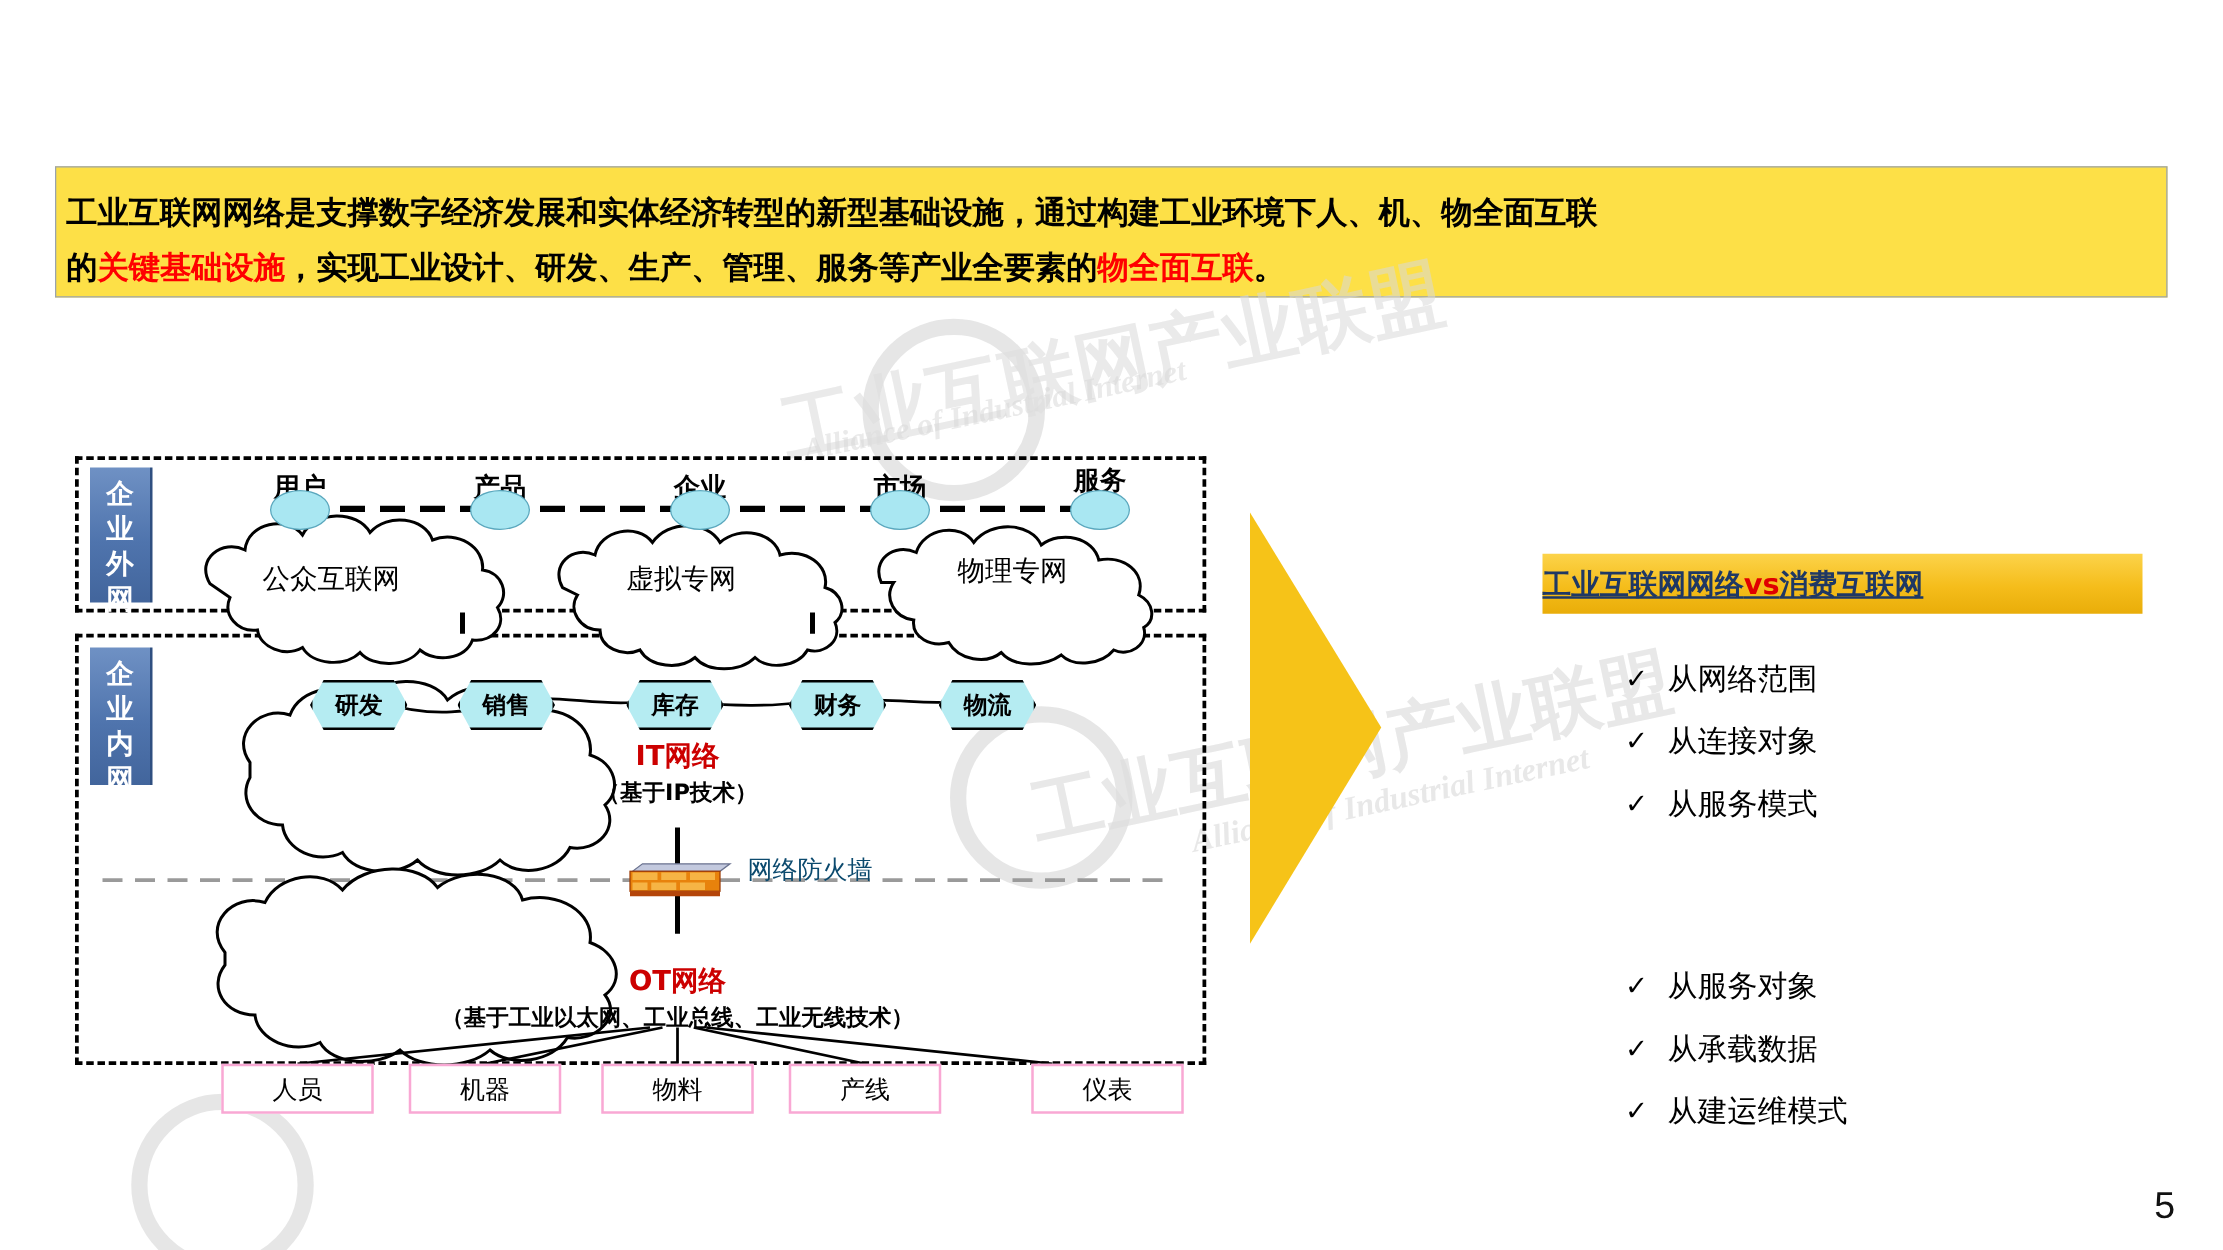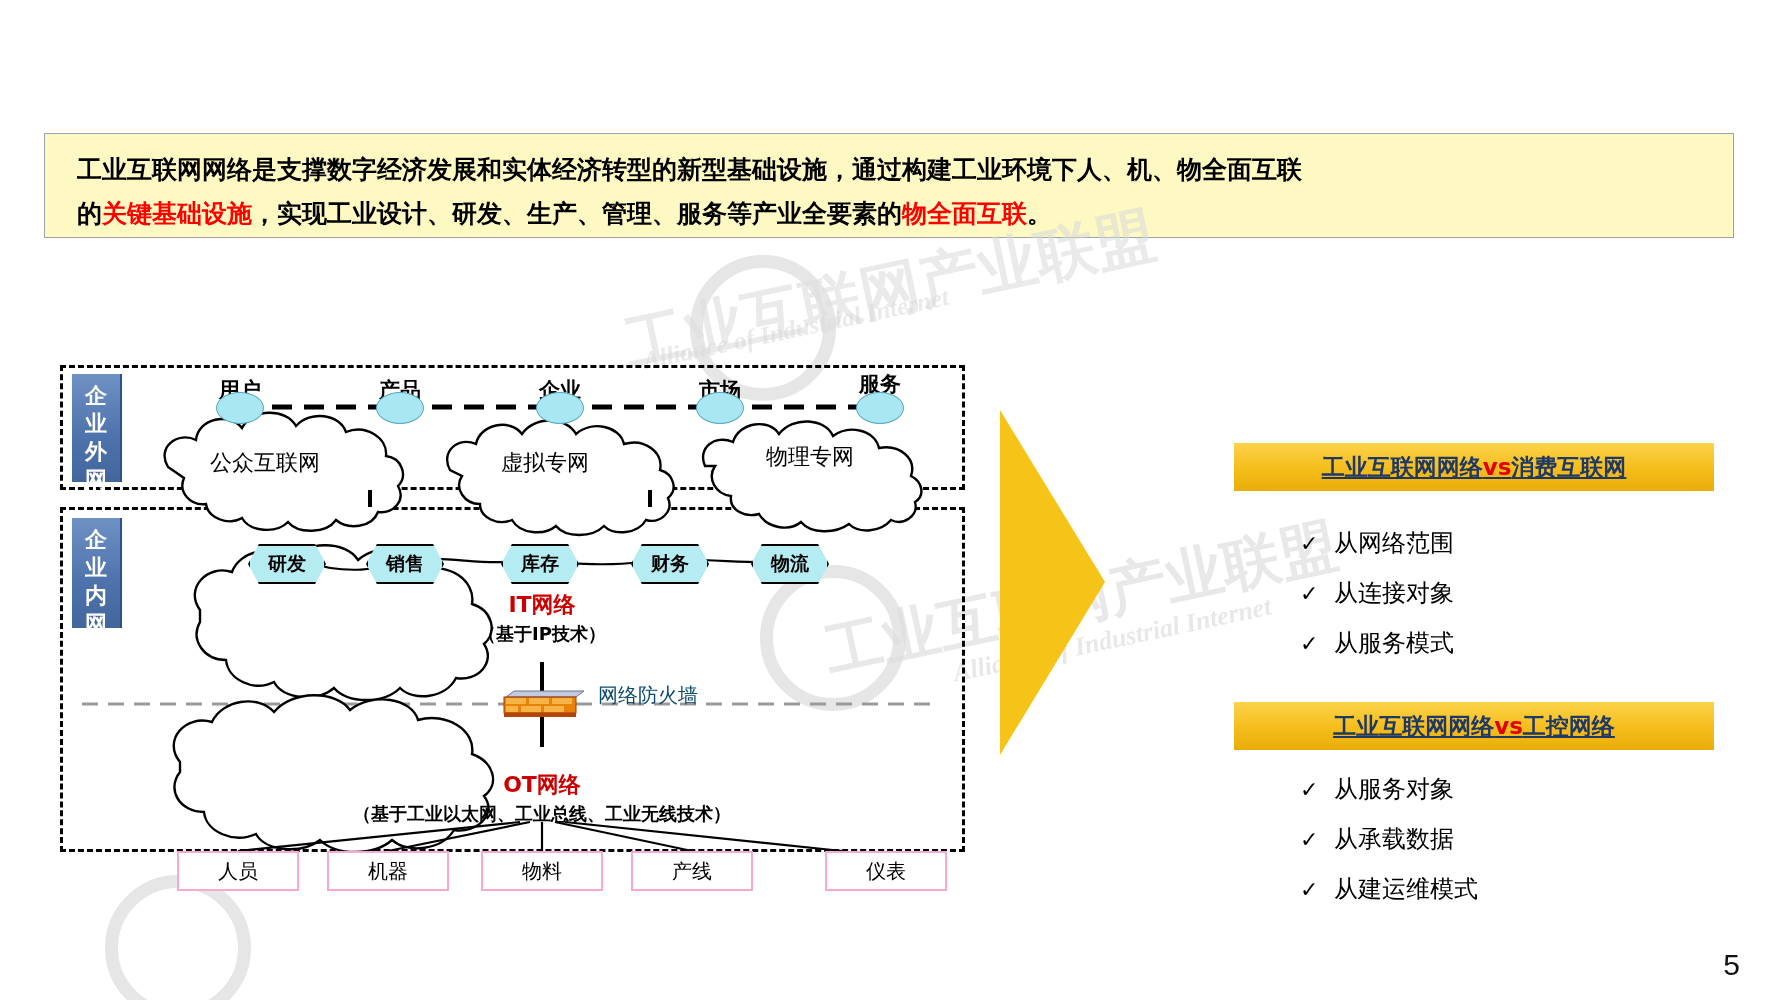--- a/index.html
+++ b/index.html
@@ -20,22 +20,22 @@
   .header-title{
     position:absolute;left:22px;top:22px;
     font-size:52px;font-weight:bold;color:#ffffff;letter-spacing:2px;
     font-family:"DejaVu Sans","Liberation Sans",sans-serif;
     white-space:nowrap;
   }
 
   
   .intro-box{
     position:absolute;left:44px;top:133px;width:1690px;height:105px;
-    border:1px solid #9aa3ad;background:#fef9c3;box-sizing:border-box;
-    padding:14px 16px 0 32px;
+    border:1px solid #9aa3ad;background:#fde047;box-sizing:border-box;
+    padding:14px 16px 0 8px;
   }
   .intro-line{
     font-size:25px;font-weight:bold;color:#000000;line-height:44px;
     font-family:"DejaVu Sans","Liberation Sans",sans-serif;
     white-space:nowrap;
   }
   .red{color:#ff0000;}
 
   
   .banner{
@@ -135,21 +135,21 @@
     font-size:20px;color:#000;
     font-family:"DejaVu Sans","Liberation Sans",sans-serif;
   }
 
   
   .arrow{position:absolute;left:1000px;top:410px;width:105px;height:345px;}
 
   .gold-head{
     position:absolute;left:1234px;width:480px;height:48px;
     background:linear-gradient(180deg,#fcd34a 0%,#f5bd1b 55%,#e9ad09 100%);
-    display:flex;align-items:center;justify-content:center;
+    display:flex;align-items:center;justify-content:flex-start;
   }
   .gold-head .t{
     font-size:23px;font-weight:bold;color:#1f3864;white-space:nowrap;
     text-decoration:underline;
     font-family:"DejaVu Sans","Liberation Sans",sans-serif;
   }
   .gold-head .t .rd{color:#e00000;}
   .gh1{top:443px;}
   .gh2{top:702px;}
 
@@ -329,23 +329,20 @@
   </div>
   <div class="bullet" style="top:577px">
     <span class="chk">✓</span>
     <span>从连接对象</span>
   </div>
   <div class="bullet" style="top:627px">
     <span class="chk">✓</span>
     <span>从服务模式</span>
   </div>
 
-  <div class="gold-head gh2">
-    <div class="t"><span>工业互联网网络</span><span class="rd">vs</span><span>工控网络</span></div>
-  </div>
 
   <div class="bullet" style="top:773px">
     <span class="chk">✓</span>
     <span>从服务对象</span>
   </div>
   <div class="bullet" style="top:823px">
     <span class="chk">✓</span>
     <span>从承载数据</span>
   </div>
   <div class="bullet" style="top:873px">

